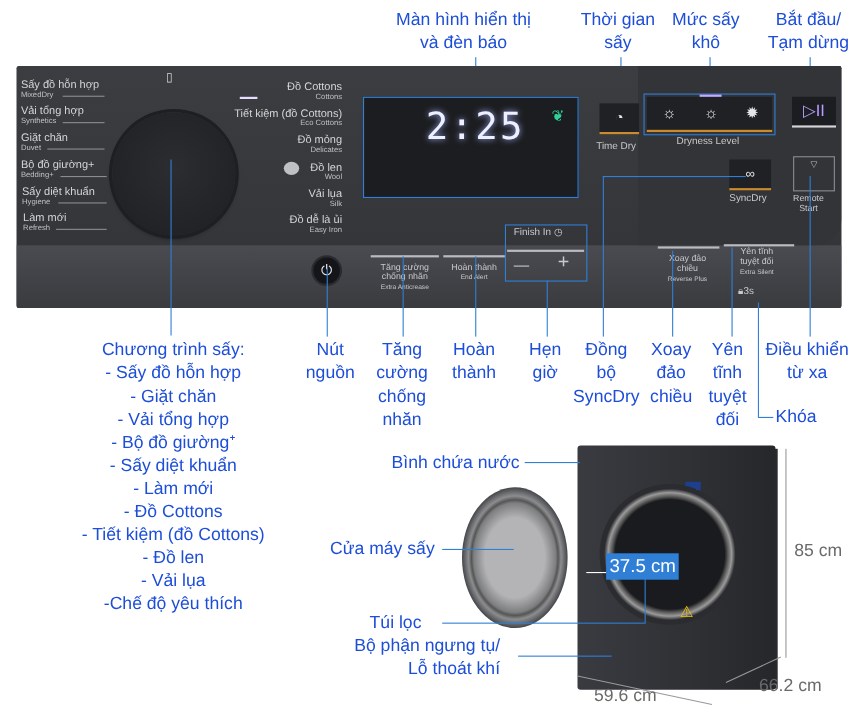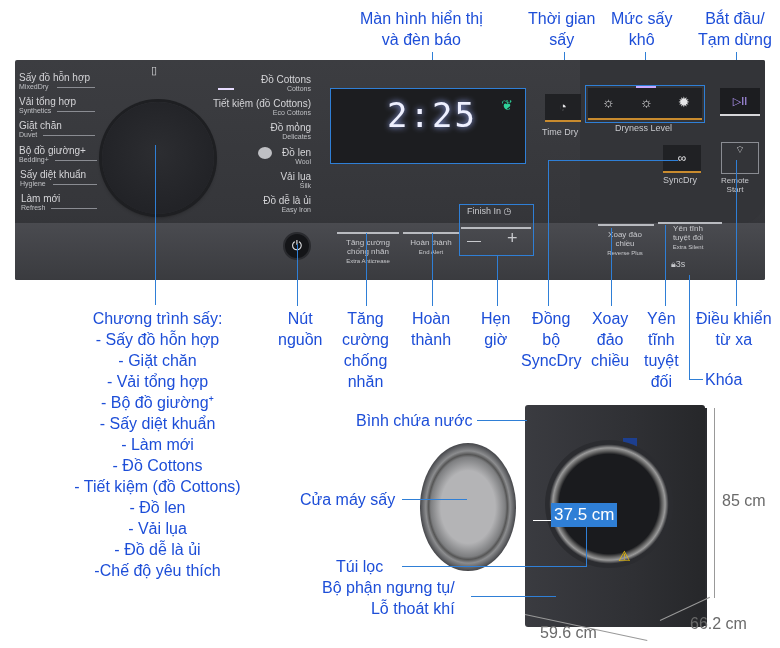--- a/index.html
+++ b/index.html
@@ -11,21 +11,21 @@
   
   .panel { position: absolute; left: 15px; top: 60px; width: 750px; height: 220px;
            background: linear-gradient(#3c3d41, #35363a 70%, #2e2f33); border-radius: 2px; overflow: hidden; }
   .panel-lower { position: absolute; left: 0; top: 163px; width: 100%; height: 57px; background: linear-gradient(#4a4b50, #3a3b3f); }
   .panel-lower-r { position: absolute; left: 565px; top: 0; width: 185px; height: 163px; background: #333438; border-bottom-right-radius: 24px; }
   .prog { position: absolute; color: #d5d5d8; font-size: 10px; line-height: 11px; white-space: nowrap; }
   .prog .sub { display: block; font-size: 7px; color: #bfc0c4; line-height: 8px; }
   .tick { position: absolute; height: 1px; background: #8a8c92; }
   .knob { position: absolute; left: 87px; top: 42px; width: 112px; height: 112px; border-radius: 50%;
           background: radial-gradient(circle at 50% 45%, #2c2d31, #222327 70%); box-shadow: 0 0 0 3px #1e1f22, 0 2px 4px #111; }
-  .display { position: absolute; left: 330px; top: 88px; width: 196px; height: 76px; background: #1c1d20; border: 1.5px solid #2f7fd6; padding-left: 24px; }
+  .display { position: absolute; left: 330px; top: 88px; width: 196px; height: 92px; background: #1c1d20; border: 1.5px solid #2f7fd6; padding-left: 24px; }
   .digits { position: absolute; right: 48px; top: 6px; font-family: "DejaVu Sans Mono", monospace; font-size: 34px; color: #eef0ff;
             letter-spacing: 2px; text-shadow: 0 0 6px #9fb0ff; }
   .leaf { position: absolute; right: 12px; top: 8px; color: #2fd39a; font-size: 14px; }
   .btn-sq { position: absolute; background: #202124; border-bottom: 2px solid #c98b2e; }
   .small-lbl { position: absolute; color: #c8c9cd; font-size: 8px; line-height: 9px; text-align: center; white-space: nowrap; }
   .hl { position: absolute; border: 1.5px solid #2f7fd6; }
   .bar { position: absolute; height: 2px; background: #b9bbc0; }
   
   .dryer-body { position: absolute; left: 525px; top: 405px; width: 180px; height: 222px; background: linear-gradient(90deg, #3a3b40, #2f3034 60%, #26272a); border-radius: 3px; }
   .dryer-side { position: absolute; left: 655px; top: 408px; width: 52px; height: 218px; background: #2a2b2f; }
@@ -103,21 +103,21 @@
 
   <div class="hl" style="left:570px;top:25px;width:120px;height:38px;"></div>
   <div class="btn-sq" style="left:573px;top:28px;width:114px;height:32px;">
     <span class="abs" style="left:14px;top:6px;color:#e6e6e8;font-size:14px;">☼</span>
     <span class="abs" style="left:52px;top:6px;color:#e6e6e8;font-size:14px;">☼</span>
     <span class="abs" style="left:90px;top:6px;color:#e6e6e8;font-size:14px;">✹</span>
   </div>
   <div class="abs" style="left:621px;top:26px;width:20px;height:2px;background:#c8a9ff;"></div>
   <div class="small-lbl" style="left:600px;top:64px;font-size:9px;">Dryness Level</div>
 
-  <div class="abs" style="left:705px;top:28px;width:40px;height:28px;background:#1c1d20;border-bottom:2px solid #d5d5d8;color:#b99cff;font-size:11px;text-align:center;line-height:26px;"><span>▷II</span></div>
+  <div class="abs" style="left:705px;top:28px;width:40px;height:28px;background:#1c1d20;border-bottom:2px solid #d5d5d8;color:#b99cff;font-size:15px;text-align:center;line-height:26px;"><span>▷II</span></div>
 
   <div class="btn-sq" style="left:648px;top:85px;width:38px;height:28px;color:#e6e6e8;text-align:center;font-size:12px;line-height:26px;"><span>∞</span></div>
   <div class="small-lbl" style="left:648px;top:116px;font-size:9px;">SyncDry</div>
 
   <div class="abs" style="left:706px;top:82px;width:38px;height:32px;border:1px solid #8a8c92;color:#e6e6e8;text-align:center;font-size:10px;"><span>⌔</span></div>
   <div class="small-lbl" style="left:706px;top:116px;white-space:pre;">Remote
 Start</div>
 
   <div class="bar" style="left:583px;top:164px;width:56px;"></div>
   <div class="small-lbl" style="left:580px;top:170px;width:60px;white-space:pre;"><span>Xoay đảo
@@ -146,21 +146,20 @@
   <div>- Sấy đồ hỗn hợp</div>
   <div>- Giặt chăn</div>
   <div>- Vải tổng hợp</div>
   <div>- Bộ đồ giường⁺</div>
   <div>- Sấy diệt khuẩn</div>
   <div>- Làm mới</div>
   <div>- Đồ Cottons</div>
   <div>- Tiết kiệm (đồ Cottons)</div>
   <div>- Đồ len</div>
   <div>- Vải lụa</div>
-  <div>- Đồ dễ là ủi</div>
   <div>-Chế độ yêu thích</div>
 </div>
 
 <div class="callout" style="left:278px;top:308px;white-space:pre;">Nút
 nguồn</div>
 <div class="callout" style="left:342px;top:308px;white-space:pre;">Tăng
 cường
 chống
 nhăn</div>
 <div class="callout" style="left:411px;top:308px;white-space:pre;">Hoàn

